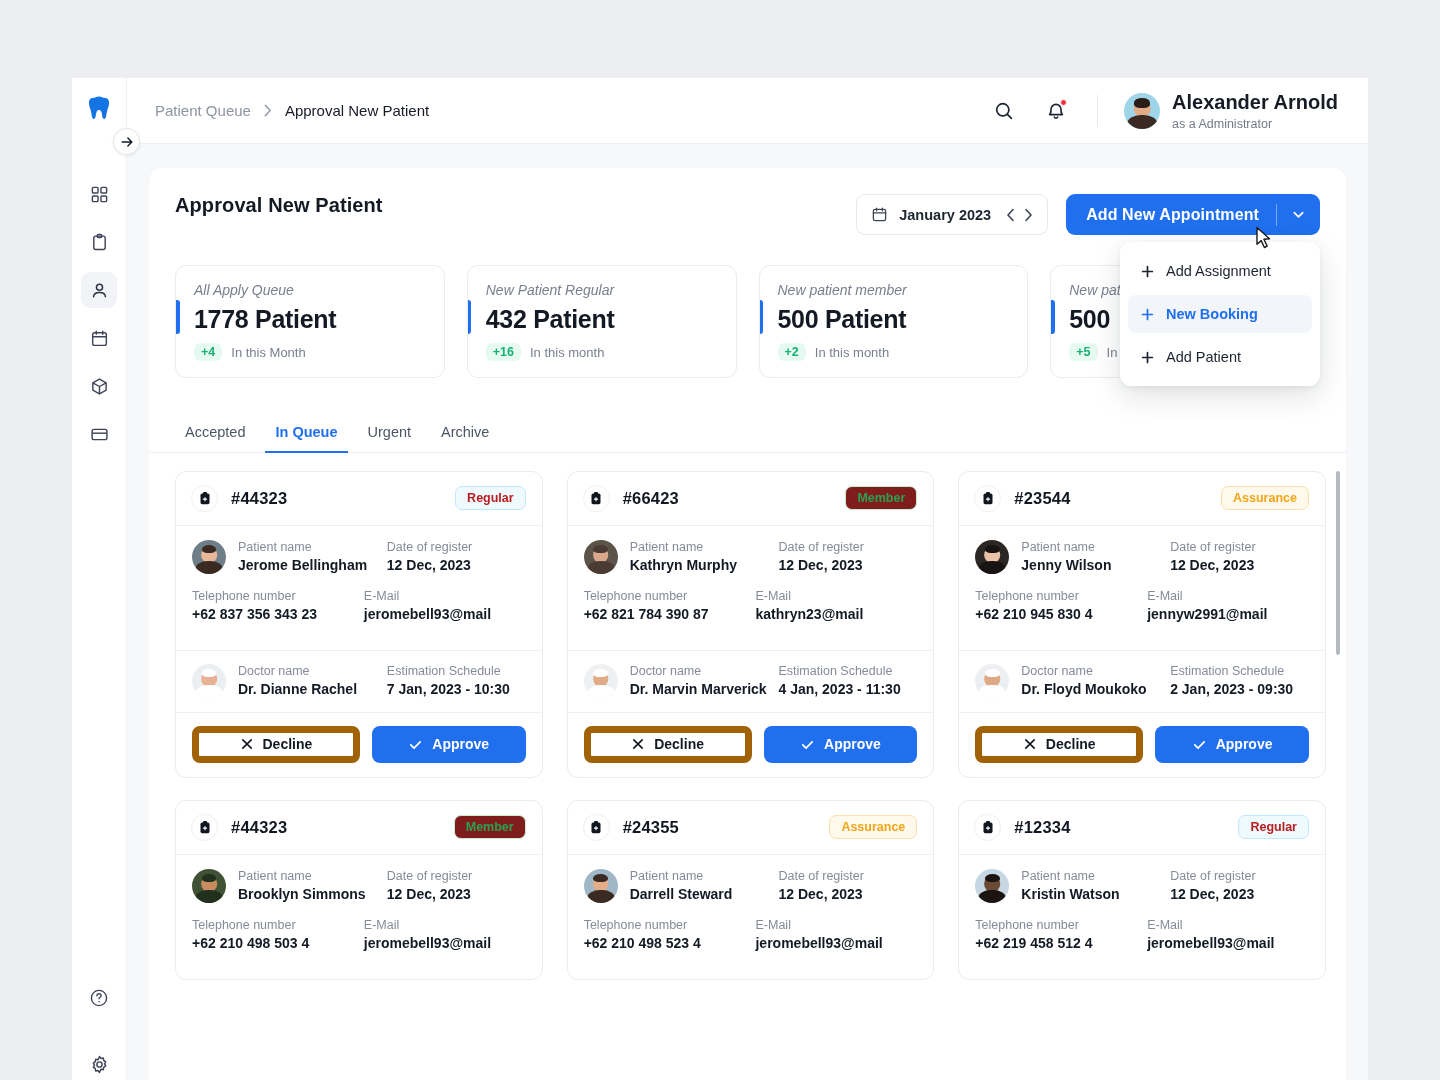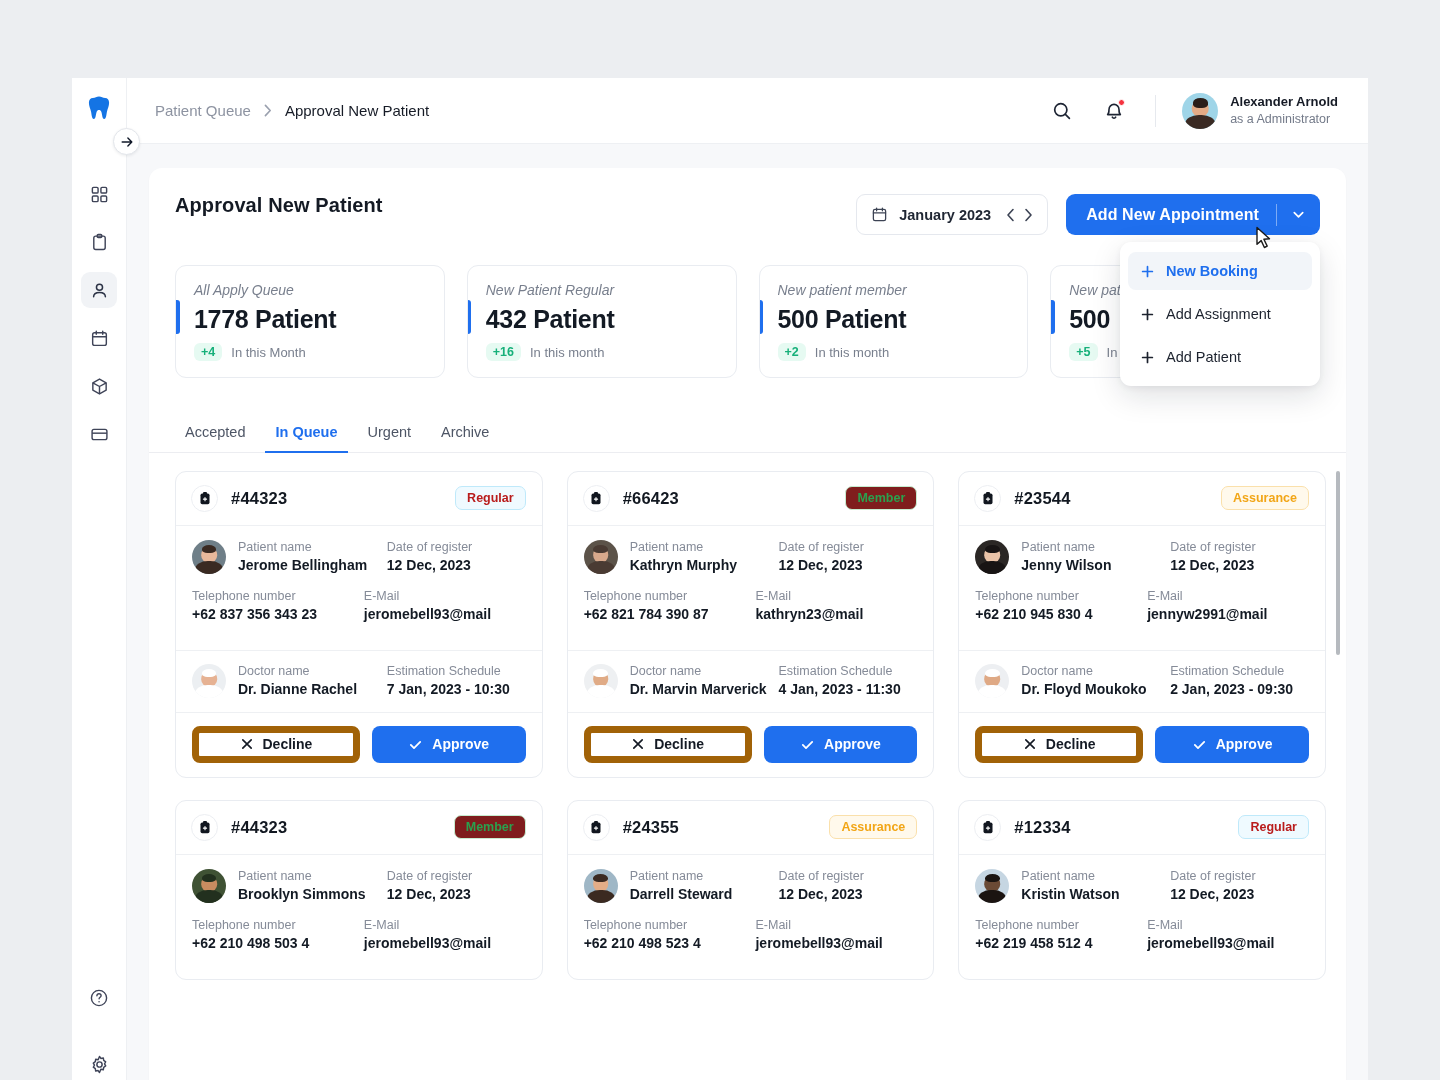--- a/index.html
+++ b/index.html
@@ -79,21 +79,21 @@
 
   .topbar-right { margin-left: auto; display: flex; align-items: center; gap: 22px; }
   .icon-btn { width: 30px; height: 30px; display:flex; align-items:center; justify-content:center; color:#1d2433; cursor:pointer; position: relative;}
   .bell-dot { position: absolute; right: 4px; top: 3px; width: 7px; height: 7px; border-radius: 50%; background: #f5333f; border: 1.5px solid #fff;}
   .vdiv { width: 1px; height: 32px; background: #e6e9ee; margin: 0 4px;}
   .user { display: flex; align-items: center; gap: 12px; cursor: pointer;}
   .avatar-lg {
     width: 36px; height: 36px; border-radius: 50%;
     background: #9fd5e8; overflow:hidden; position:relative; flex:0 0 36px;
   }
-  .user-name { font-size: 13px; font-weight: 700; color: #161b26; line-height: 1.35;}
+  .user-name { font-size: 20px; font-weight: 700; color: #161b26; line-height: 1.35;}
   .user-role { font-size: 12.5px; color: #737a89; line-height: 1.35;}
 
   
   .content {
     flex: 1;
     background: #f7f8fa;
     padding: 24px 22px 0 22px;
     min-height: 0;
     display: flex;
   }
@@ -454,35 +454,35 @@
                   </svg>
               </span>
               <span class="cursor-arrow">
                 <svg width="20" height="26" viewBox="0 0 20 26">
                   <path d="M2 1.5l12.5 11.2-5.6.5 3.3 6.9-2.8 1.4-3.2-6.9-4.2 3.6z" fill="#fff" stroke="#1a1a1a" stroke-width="1.4" stroke-linejoin="round"></path>
                 </svg>
               </span>
             </div>
 
             <div class="dropdown">
+              <div class="dd-item">
+                <span class="plus">
+                  <svg width="15" height="15" viewBox="0 0 16 16" fill="none" stroke="#1c222e" stroke-width="1.8" stroke-linecap="round">
+                      <path d="M8 2.8v10.4M2.8 8h10.4"></path>
+                    </svg>
+                </span>
+                <span>Add Assignment</span>
+              </div>
               <div class="dd-item active">
                 <span class="plus">
                   <svg width="15" height="15" viewBox="0 0 16 16" fill="none" stroke="#1f6fee" stroke-width="1.8" stroke-linecap="round">
                       <path d="M8 2.8v10.4M2.8 8h10.4"></path>
                     </svg>
                 </span>
                 <span>New Booking</span>
-              </div>
-              <div class="dd-item">
-                <span class="plus">
-                  <svg width="15" height="15" viewBox="0 0 16 16" fill="none" stroke="#1c222e" stroke-width="1.8" stroke-linecap="round">
-                      <path d="M8 2.8v10.4M2.8 8h10.4"></path>
-                    </svg>
-                </span>
-                <span>Add Assignment</span>
               </div>
               <div class="dd-item">
                 <span class="plus">
                   <svg width="15" height="15" viewBox="0 0 16 16" fill="none" stroke="#1c222e" stroke-width="1.8" stroke-linecap="round">
                       <path d="M8 2.8v10.4M2.8 8h10.4"></path>
                     </svg>
                 </span>
                 <span>Add Patient</span>
               </div>
             </div>

